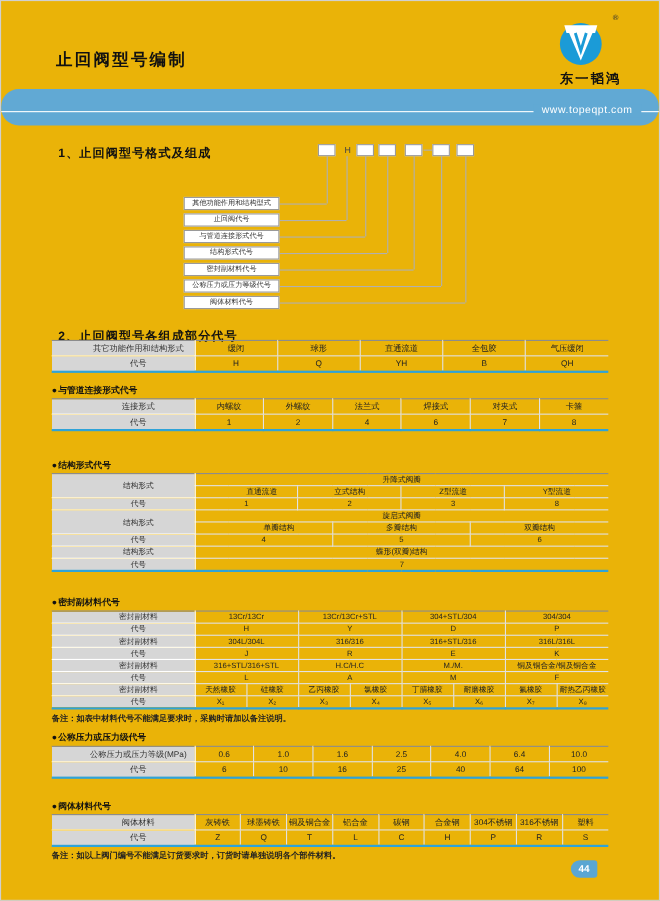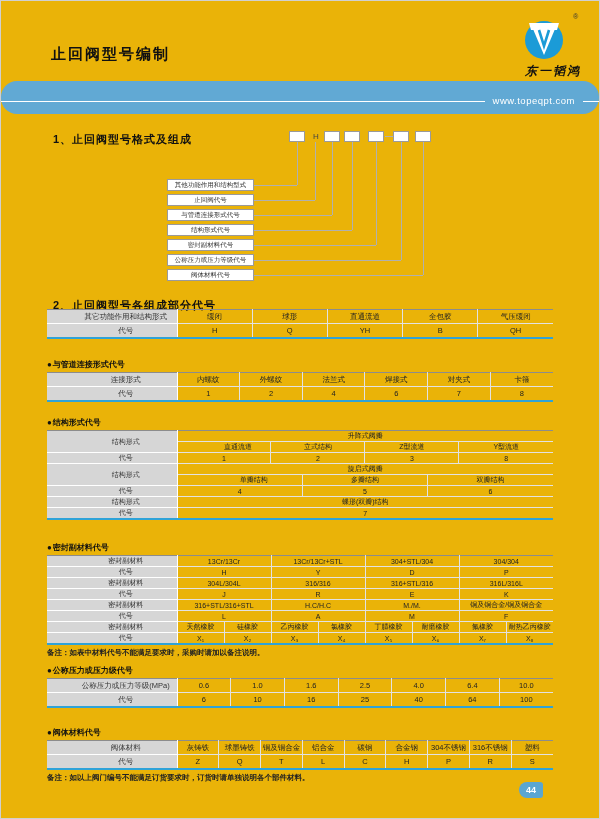--- a/index.html
+++ b/index.html
@@ -1,20 +1,20 @@
 <!DOCTYPE html>
 <html><head>
 <meta charset="utf-8">
 <style>
   html,body{margin:0;padding:0;background:#eee;}
   .page{position:relative;width:600px;height:819px;background:#eab308;border:1px solid #d0d0d0;
         font-family:"Liberation Sans","DejaVu Sans",sans-serif;overflow:hidden;box-sizing:border-box;}
   
   .title{position:absolute;left:50px;top:44px;font-size:15px;font-weight:bold;letter-spacing:2px;color:#111;}
-  .logo-wrap{position:absolute;left:512px;top:12px;width:86px;height:66px;font-style:italic;}
+  .logo-wrap{position:absolute;left:496px;top:12px;width:86px;height:66px;}
   .logo-svg{position:absolute;left:8px;top:2px;}
   .reg{position:absolute;left:60px;top:0;font-size:7px;color:#333;}
   .brand{position:absolute;left:0;top:50px;width:80px;text-align:center;font-size:12px;font-weight:bold;letter-spacing:2px;color:#111;}
   .banner{position:absolute;left:0;top:80px;width:100%;height:33px;background:#61a9d4;border-radius:16px;}
   .banner .wline{position:absolute;left:0;right:0;top:20px;height:1px;background:#fff;}
   .banner .url{position:absolute;right:16px;top:14px;height:12px;line-height:12px;background:#61a9d4;
                padding:0 8px;font-size:9.5px;color:#fff;letter-spacing:.5px;}
   
   .sec{position:absolute;left:52px;font-size:11px;font-weight:bold;color:#111;letter-spacing:1px;}
   
@@ -126,21 +126,21 @@
         <td>H</td>
         <td>Q</td>
         <td>YH</td>
         <td>B</td>
         <td>QH</td>
       </tr>
     </tbody>
       </table>
   </div>
 
-  <div class="blk" style="top:359px;">
+  <div class="blk" style="top:349px;">
     <div class="tbl-title"><span class="dot">●</span><span>与管道连接形式代号</span></div>
     <table class="tbl">
       <colgroup>
           <col class="c-label">
           <col>
           <col>
           <col>
           <col>
           <col>
           <col>

